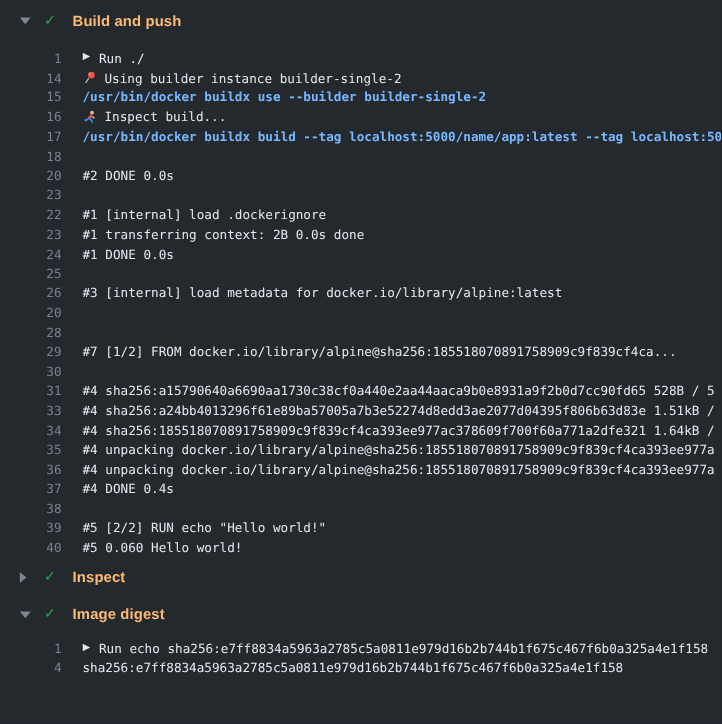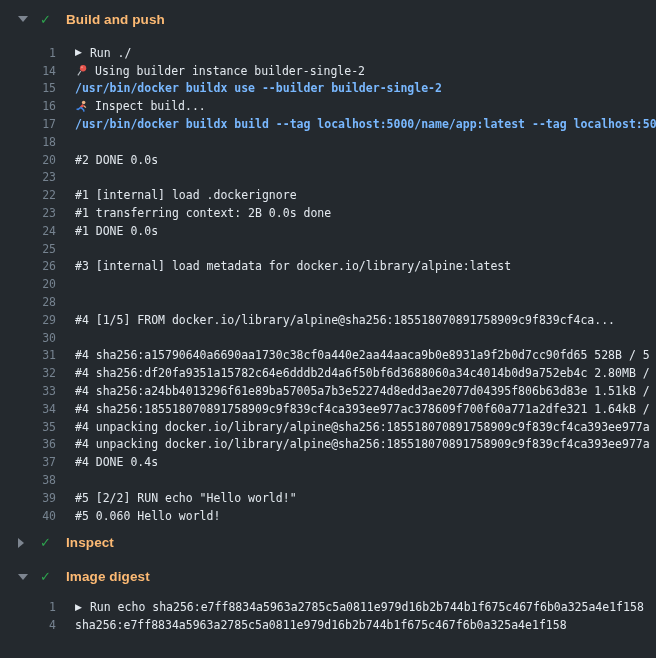--- a/index.html
+++ b/index.html
@@ -77,24 +77,23 @@
         <div class="line"><span class="num">18</span></div>
         <div class="line"><span class="num">20</span><span class="content"><span class="txt">#2 DONE 0.0s</span></span></div>
         <div class="line"><span class="num">23</span><span class="content"><span class="txt"></span></span></div>
         <div class="line"><span class="num">22</span><span class="content"><span class="txt">#1 [internal] load .dockerignore</span></span></div>
         <div class="line"><span class="num">23</span><span class="content"><span class="txt">#1 transferring context: 2B 0.0s done</span></span></div>
         <div class="line"><span class="num">24</span><span class="content"><span class="txt">#1 DONE 0.0s</span></span></div>
         <div class="line"><span class="num">25</span><span class="content"><span class="txt"></span></span></div>
         <div class="line"><span class="num">26</span><span class="content"><span class="txt">#3 [internal] load metadata for docker.io/library/alpine:latest</span></span></div>
         <div class="line"><span class="num">20</span></div>
         <div class="line"><span class="num">28</span><span class="content"><span class="txt"></span></span></div>
-        <div class="line"><span class="num">29</span><span class="content"><span class="txt">#4 [1/5] FROM docker.io/library/alpine@sha256:185518070891758909c9f839cf4ca...</span></span></div>
+        <div class="line"><span class="num">29</span><span class="content"><span class="txt">#7 [1/2] FROM docker.io/library/alpine@sha256:185518070891758909c9f839cf4ca...</span></span></div>
         <div class="line"><span class="num">30</span></div>
         <div class="line"><span class="num">31</span><span class="content"><span class="txt">#4 sha256:a15790640a6690aa1730c38cf0a440e2aa44aaca9b0e8931a9f2b0d7cc90fd65 528B / 5</span></span></div>
-        <div class="line"><span class="num">32</span><span class="content"><span class="txt">#4 sha256:df20fa9351a15782c64e6dddb2d4a6f50bf6d3688060a34c4014b0d9a752eb4c 2.80MB /</span></span></div>
         <div class="line"><span class="num">33</span><span class="content"><span class="txt">#4 sha256:a24bb4013296f61e89ba57005a7b3e52274d8edd3ae2077d04395f806b63d83e 1.51kB /</span></span></div>
         <div class="line"><span class="num">34</span><span class="content"><span class="txt">#4 sha256:185518070891758909c9f839cf4ca393ee977ac378609f700f60a771a2dfe321 1.64kB /</span></span></div>
         <div class="line"><span class="num">35</span><span class="content"><span class="txt">#4 unpacking docker.io/library/alpine@sha256:185518070891758909c9f839cf4ca393ee977a</span></span></div>
         <div class="line"><span class="num">36</span><span class="content"><span class="txt">#4 unpacking docker.io/library/alpine@sha256:185518070891758909c9f839cf4ca393ee977a</span></span></div>
         <div class="line"><span class="num">37</span><span class="content"><span class="txt">#4 DONE 0.4s</span></span></div>
         <div class="line"><span class="num">38</span><span class="content"><span class="txt"></span></span></div>
         <div class="line"><span class="num">39</span><span class="content"><span class="txt">#5 [2/2] RUN echo "Hello world!"</span></span></div>
         <div class="line"><span class="num">40</span><span class="content"><span class="txt">#5 0.060 Hello world!</span></span></div>
       </div>
     </div>

